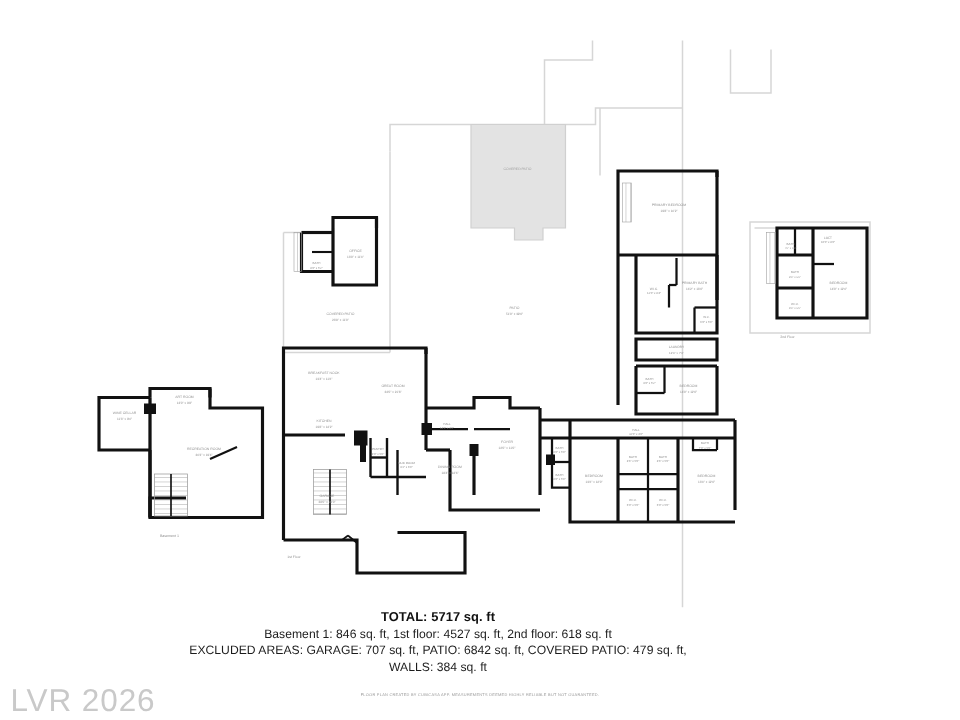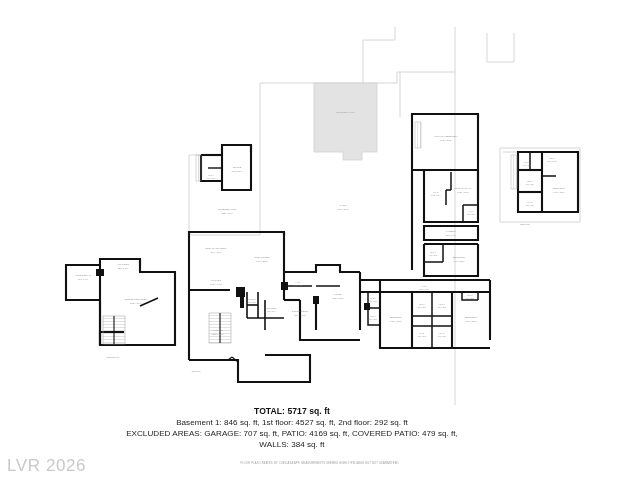--- a/index.html
+++ b/index.html
@@ -27,21 +27,21 @@
     font-size:8.1px;font-weight:normal;color:#1c1c1c;
     margin:0;letter-spacing:.02px;
   }
   #disclaimer{
     position:absolute;left:0;top:462px;width:640px;text-align:center;
     font-size:2.6px;color:#9a9a9a;letter-spacing:.18px;
     transform:scale(1);transform-origin:center top;
   }
   #watermark{
     position:absolute;left:7px;top:456px;
-    font-size:17px;color:#c9c9c9;letter-spacing:.6px;
+    font-size:21px;color:#c9c9c9;letter-spacing:.6px;
     font-weight:400;user-select:none;
   }
   svg text{font-family:"Liberation Sans","DejaVu Sans",sans-serif;}
 </style>
 </head>
 <body>
 
 <div id="plan-sheet">
 
   <svg id="plan-canvas" viewBox="0 0 640 405">
@@ -330,22 +330,22 @@
         <text x="530" y="185" font-size="1.8">9'0" x 5'6"</text>
         <text x="530" y="203" font-size="2.0">W.I.C.</text>
         <text x="530" y="206" font-size="1.8">8'0" x 5'0"</text>
         <text x="525" y="225" font-size="2.3">2nd Floor</text>
       </g>
     </g>
   </svg>
 
   <div id="summary-block">
     <div id="summary-total">TOTAL: 5717 sq. ft</div>
-    <div class="summary-line">Basement 1: 846 sq. ft, 1st floor: 4527 sq. ft, 2nd floor: 292 sq. ft</div>
-    <div class="summary-line">EXCLUDED AREAS: GARAGE: 707 sq. ft, PATIO: 4169 sq. ft, COVERED PATIO: 479 sq. ft,</div>
+    <div class="summary-line">Basement 1: 846 sq. ft, 1st floor: 4527 sq. ft, 2nd floor: 618 sq. ft</div>
+    <div class="summary-line">EXCLUDED AREAS: GARAGE: 707 sq. ft, PATIO: 6842 sq. ft, COVERED PATIO: 479 sq. ft,</div>
     <div class="summary-line">WALLS: 384 sq. ft</div>
   </div>
 
   <div id="disclaimer">FLOOR PLAN CREATED BY CUBICASA APP. MEASUREMENTS DEEMED HIGHLY RELIABLE BUT NOT GUARANTEED.</div>
 
   <div id="watermark">LVR 2026</div>
 
 </div>
 
 </body></html>

